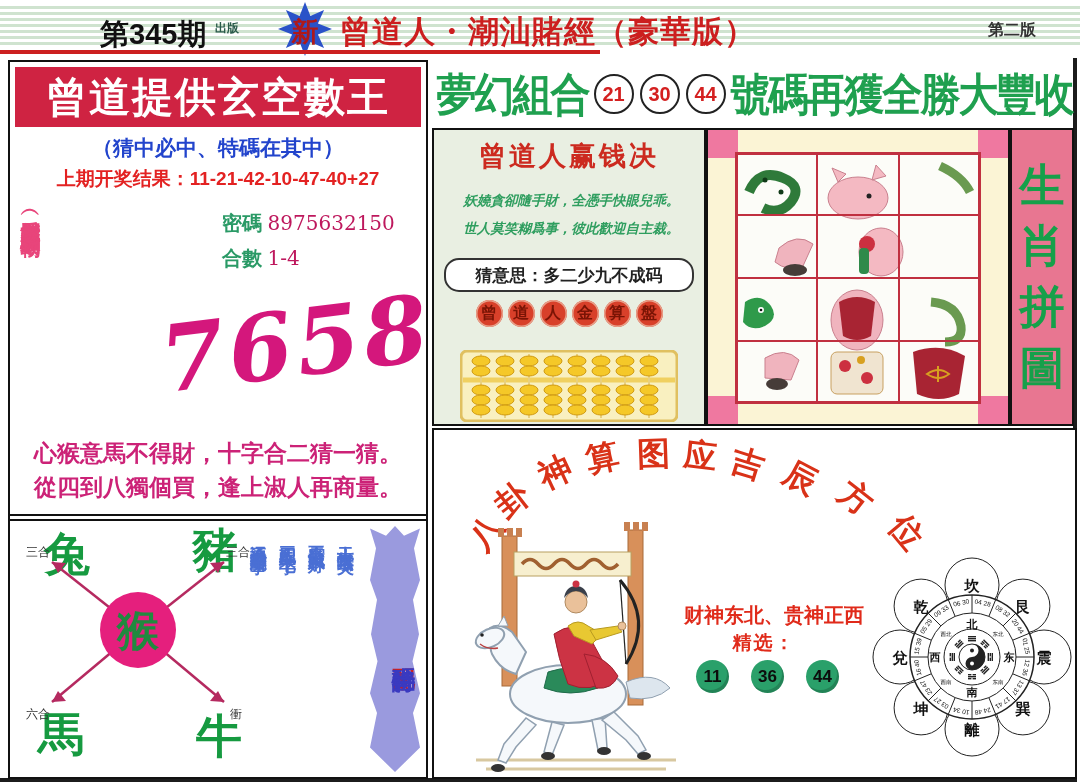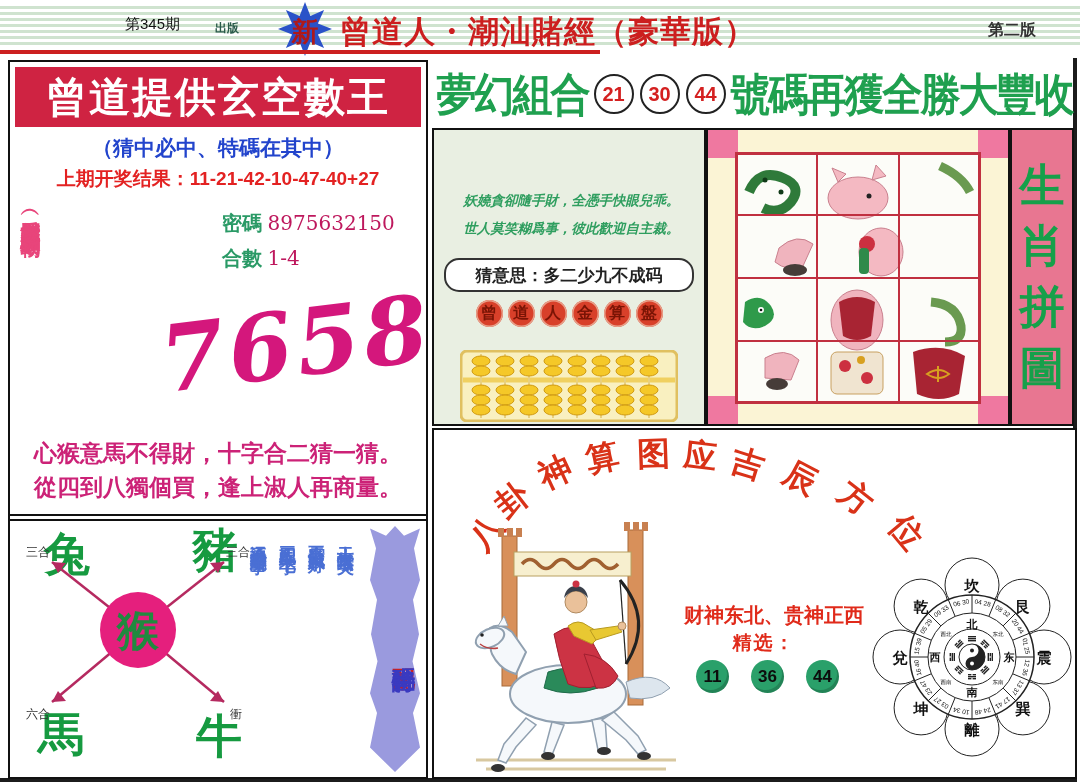--- a/index.html
+++ b/index.html
@@ -2,21 +2,21 @@
 <html><head>
 <meta charset="utf-8">
 <style>
   html,body{margin:0;padding:0;background:#fff;}
   .page{position:relative;width:1080px;height:783px;background:#fff;overflow:hidden;
         font-family:"Liberation Sans","DejaVu Sans",sans-serif;color:#222;}
 
   
   .hdr{position:absolute;left:0;top:6px;width:1080px;height:42px;
        background:repeating-linear-gradient(0deg,#ffffff 0 3px,#cfe3cf 3px 6px);}
-  .hdr-issue{position:absolute;left:100px;top:9px;font-size:15px;font-weight:normal;color:#111;margin-left:25px;}
+  .hdr-issue{position:absolute;left:100px;top:9px;font-size:29px;font-weight:bold;color:#111;}
   .hdr-pub{position:absolute;left:215px;top:14px;font-size:12px;font-weight:bold;color:#2a5a4a;}
   .hdr-star{position:absolute;left:278px;top:-4px;width:54px;height:54px;}
   .hdr-star .ch{position:absolute;left:0;top:12px;width:54px;text-align:center;
                 font-size:27px;font-weight:bold;color:#b01818;}
   .hdr-title{position:absolute;left:340px;top:5px;font-size:31px;font-weight:bold;color:#cc1f1f;letter-spacing:1px;}
   .hdr-ed{position:absolute;left:988px;top:14px;font-size:16px;color:#333;font-weight:bold;}
   .redline{position:absolute;left:0;top:50px;width:600px;height:4px;background:#cc1f1f;}
   .right-edge{position:absolute;left:1073px;top:58px;width:4px;height:722px;background:#1c1c1c;}
   .bottom-edge{position:absolute;left:0;top:778px;width:1077px;height:4px;background:#1c1c1c;}
 
@@ -191,20 +191,21 @@
 
   <div class="banner">
     <span class="txt">夢幻組合</span>
     <span class="num">21</span>
     <span class="num">30</span>
     <span class="num">44</span>
     <span class="txt">號碼再獲全勝大豐收</span>
   </div>
 
   <div class="wp">
+    <div class="wp-title">曾道人赢钱决</div>
     <div class="wp-poem" style="top:62px;">妖嬈貪卻隨手財，全憑手快眼兒乖。</div>
     <div class="wp-poem" style="top:90px;">世人莫笑糊爲事，彼此歡迎自主裁。</div>
     <div class="wp-guess">猜意思：多二少九不成码</div>
     <div class="wp-seals">
       <span class="seal">曾</span>
       <span class="seal">道</span>
       <span class="seal">人</span>
       <span class="seal">金</span>
       <span class="seal">算</span>
       <span class="seal">盤</span>

